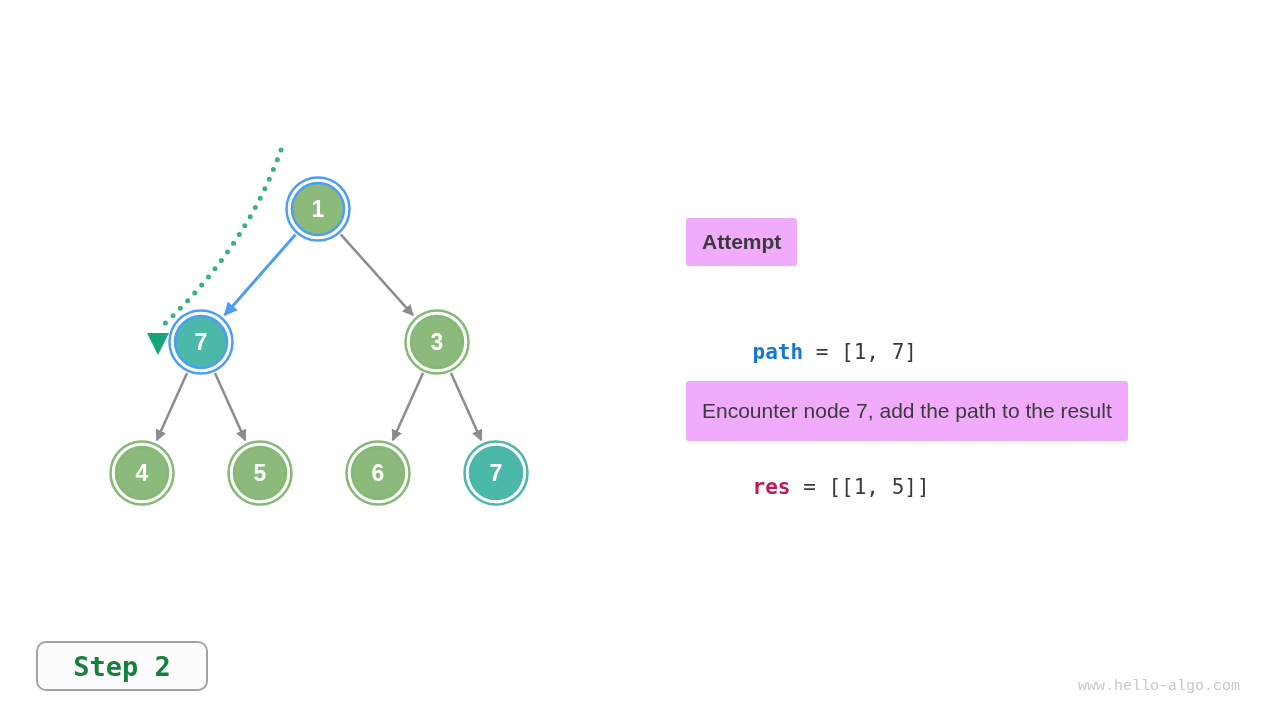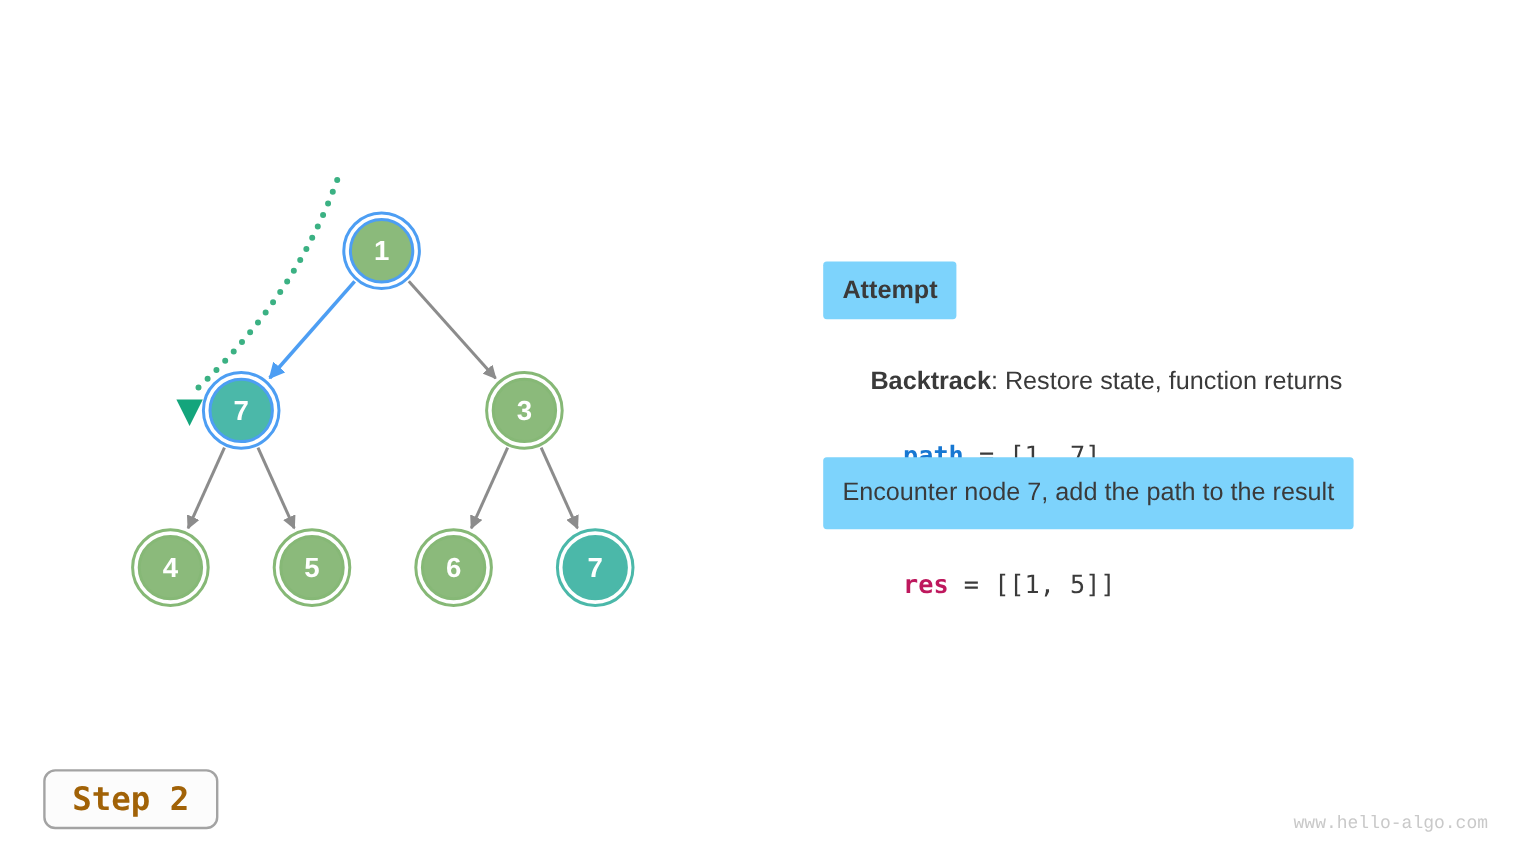--- a/index.html
+++ b/index.html
@@ -7,46 +7,46 @@
     width:1280px;height:720px;overflow:hidden;background:#ffffff;
     font-family:"Liberation Sans",sans-serif;
   }
   .stage{position:relative;width:1280px;height:720px;background:#ffffff;}
 
   #tree-svg{position:absolute;left:0;top:0;}
 
   .callout{
     position:absolute;left:686px;height:48px;
     display:inline-flex;align-items:center;
-    background:#7dd3fc;border-radius:3px;
+    background:#f0abfc;border-radius:3px;
     padding:0 16px;font-size:21px;color:#3a3a3a;white-space:pre;
   }
   .plainline{
     position:absolute;left:702px;font-size:21px;color:#3a3a3a;white-space:pre;
   }
   .codeline{
     position:absolute;left:702px;
     font-family:"DejaVu Sans Mono",monospace;
     font-size:21px;color:#3b3b3b;white-space:pre;
   }
   .b{font-weight:bold;}
   .var{font-weight:bold;}
   .var-blue{color:#1677d2;}
   .var-teal{color:#be185d;}
 
   #attempt-callout{top:218px;}
   #backtrack-line{top:282px;}
-  #path-line{top:344px;}
+  #path-line{top:316px;}
   #encounter-callout{top:381px;height:60px;}
   #res-line{top:451px;}
 
   .step-badge{
-    position:absolute;left:36px;top:641px;width:146px;height:50px;
+    position:absolute;left:36px;top:641px;width:172px;height:50px;
     box-sizing:border-box;border:2px solid #a3a3a3;border-radius:10px;
-    background:#fcfcfc;color:#a16207;
+    background:#fcfcfc;color:#15803d;
     font-family:"DejaVu Sans Mono",monospace;font-size:27px;font-weight:bold;
     display:flex;align-items:center;justify-content:center;
   }
   .watermark{
     position:absolute;right:40px;top:678px;
     font-family:Liberation Mono, monospace;font-size:15px;color:#c9c9c9;
   }
   .node-label{
     font-family:"Liberation Sans",sans-serif;font-size:23px;font-weight:bold;fill:#ffffff;
   }
@@ -109,23 +109,20 @@
           <circle cx="496" cy="473" r="26" fill="#4bb8a9" stroke="#4bb8a9" stroke-width="2.5"></circle>
           <text x="496" y="481" text-anchor="middle" class="node-label">7</text>
         </g>
       </g>
   </svg>
 
   <div class="callout" id="attempt-callout">
     <span class="b">Attempt</span>
   </div>
 
-  <div class="plainline" id="backtrack-line">
-    <span class="b">Backtrack</span><span>: Restore state, function returns</span>
-  </div>
 
   <div class="codeline" id="path-line">
     <span class="var var-blue">path</span><span> = [1, 7]</span>
   </div>
 
   <div class="callout" id="encounter-callout">
     <span>Encounter node 7, add the path to the result</span>
   </div>
 
   <div class="codeline" id="res-line">

